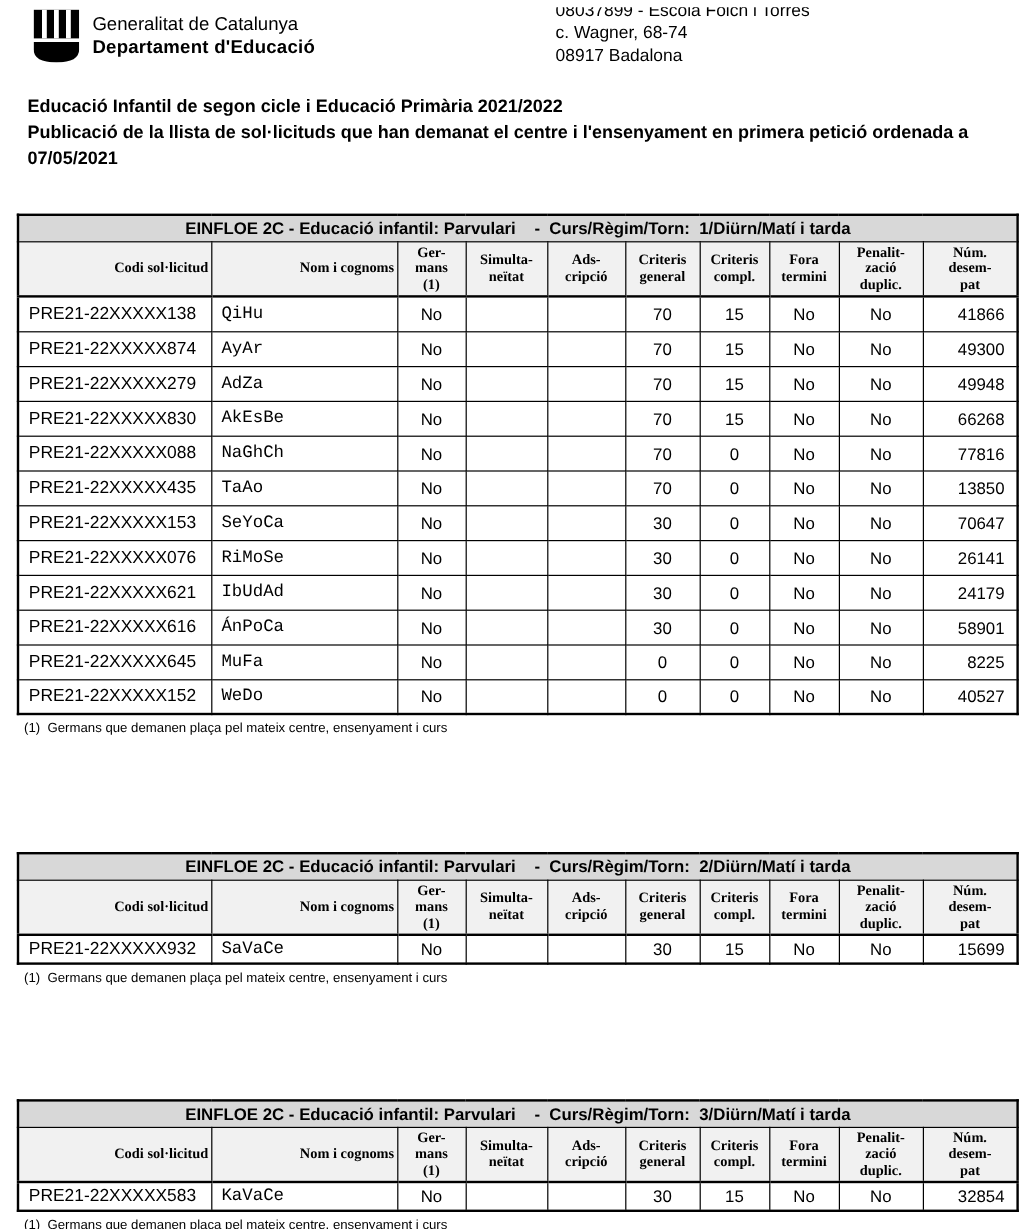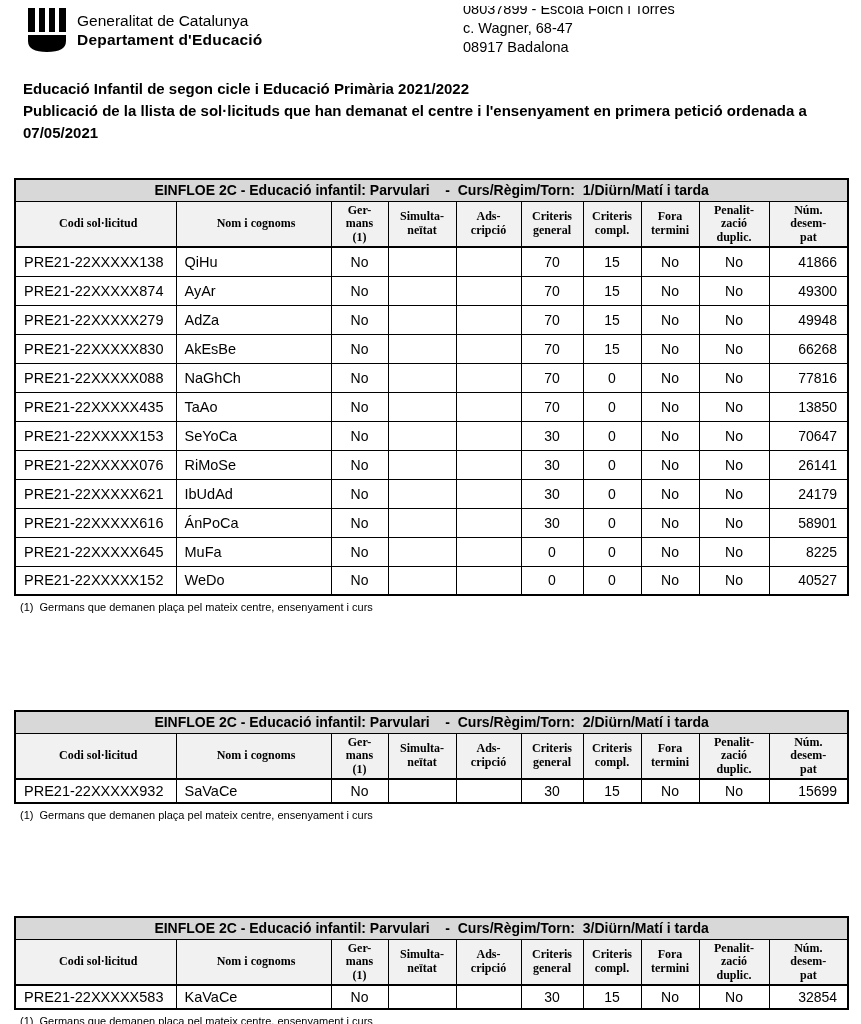--- a/index.html
+++ b/index.html
@@ -26,27 +26,27 @@
   .list-table th, .list-table td { border:1px solid #000; }
   .tbl-title {
     background:#d8d8d8; font-weight:bold; font-size:14px; height:22px;
     white-space:pre; padding:1px 0;
   }
   .col-headers th {
     background:#f1f1f1; font-weight:bold; font-size:12px; line-height:13.5px;
     white-space:pre-line; height:44px; vertical-align:middle; text-align:center;
     padding:2px 2px; border-bottom:2px solid #000;font-family:Liberation Serif, serif;
   }
-  .col-headers th.h0, .col-headers th.h1 { text-align:center; padding-left:7px; }
+  .col-headers th.h0, .col-headers th.h1 { text-align:right; padding-left:7px; }
   .list-table tbody td { font-size:14px; text-align:center; padding:0 4px; vertical-align:middle; }
   section.table-block:nth-of-type(1) tbody td { height:29px; }
   section.table-block:nth-of-type(2) tbody td,
   section.table-block:nth-of-type(3) tbody td { height:24px; }
   .list-table td.c0 { text-align:left; padding-left:8px; font-size:14.5px; }
-  .list-table td.c1 { text-align:left; padding-left:8px; font-size:14.5px; }
+  .list-table td.c1 { text-align:left; padding-left:8px; font-size:14.5px;font-family:Liberation Mono, monospace; }
   .list-table td.c9 { text-align:right; padding-right:10px; }
   .footnote { font-size:11px; margin:5px 0 0 6px; white-space:pre; }
   col.w0{width:161px} col.w1{width:155px} col.w2{width:57px} col.w3{width:68px}
   col.w4{width:65px} col.w5{width:62px} col.w6{width:58px} col.w7{width:58px}
   col.w8{width:70px} col.w9{width:79px}
 </style>
 </head>
 <body>
 
 <div class="page">
@@ -62,21 +62,21 @@
       </svg>
     </div>
     <div class="org-text">
       <div>Generalitat de Catalunya</div>
       <div class="dept">Departament d'Educació</div>
     </div>
   </div>
 
   <div class="school-block">
     <div>08037899 - Escola Folch i Torres</div>
-    <div>c. Wagner, 68-47</div>
+    <div>c. Wagner, 68-74</div>
     <div>08917 Badalona</div>
   </div>
 
   <div class="doc-title">
     <div>Educació Infantil de segon cicle i Educació Primària 2021/2022</div>
     <div>Publicació de la llista de sol·licituds que han demanat el centre i l'ensenyament en primera petició ordenada a 07/05/2021</div>
   </div>
 
   <div id="tables">
   <section class="table-block">

